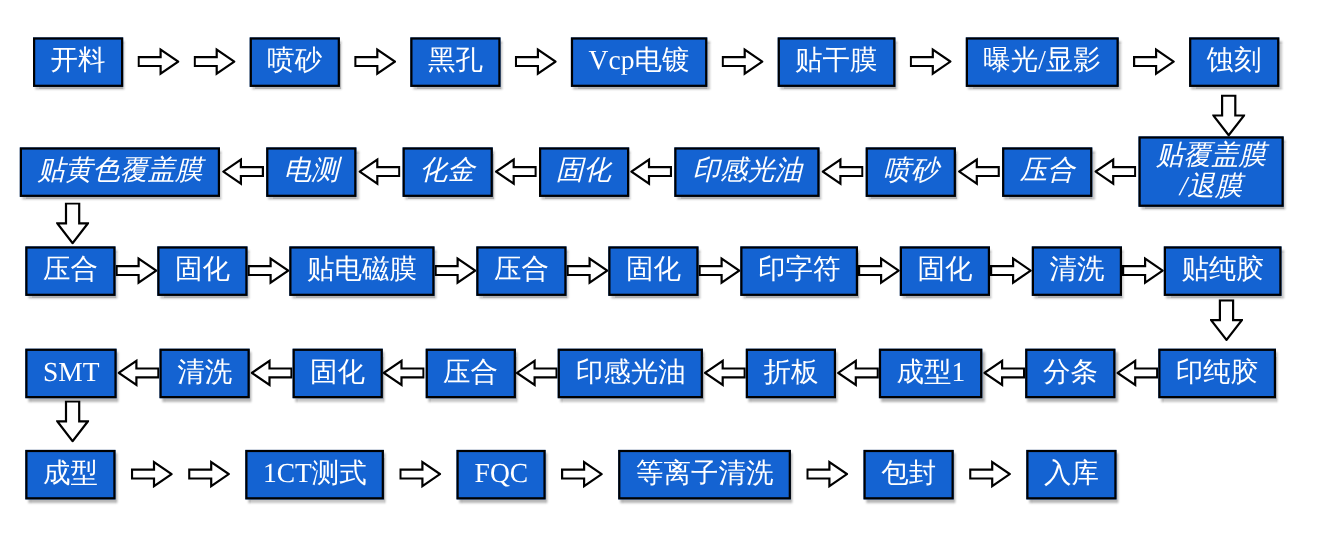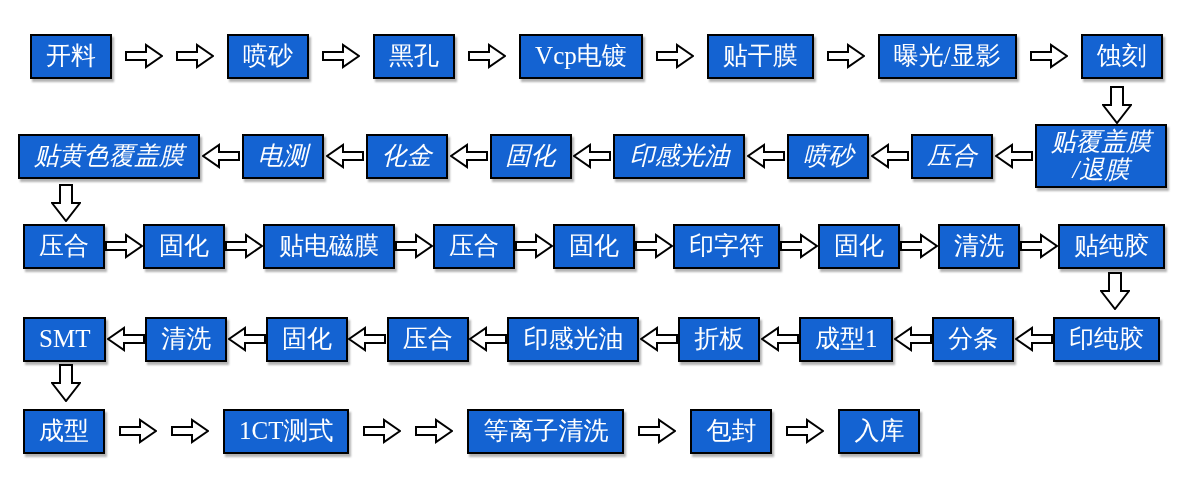--- a/index.html
+++ b/index.html
@@ -272,20 +272,21 @@
         <svg width="38" height="26" viewBox="0 0 38 26">
           <polygon points="1,9 21,9 21,2 37,13 21,24 21,17 1,17" fill="#ffffff" stroke="#000000" stroke-width="2" stroke-linejoin="miter"></polygon>
         </svg>
       </span>
       <div class="flow-node">1CT测式</div>
       <span class="arrow">
         <svg width="38" height="26" viewBox="0 0 38 26">
           <polygon points="1,9 21,9 21,2 37,13 21,24 21,17 1,17" fill="#ffffff" stroke="#000000" stroke-width="2" stroke-linejoin="miter"></polygon>
         </svg>
       </span>
+      <div class="flow-node">FQC</div>
       <span class="arrow">
         <svg width="38" height="26" viewBox="0 0 38 26">
           <polygon points="1,9 21,9 21,2 37,13 21,24 21,17 1,17" fill="#ffffff" stroke="#000000" stroke-width="2" stroke-linejoin="miter"></polygon>
         </svg>
       </span>
       <div class="flow-node">等离子清洗</div>
       <span class="arrow">
         <svg width="38" height="26" viewBox="0 0 38 26">
           <polygon points="1,9 21,9 21,2 37,13 21,24 21,17 1,17" fill="#ffffff" stroke="#000000" stroke-width="2" stroke-linejoin="miter"></polygon>
         </svg>

